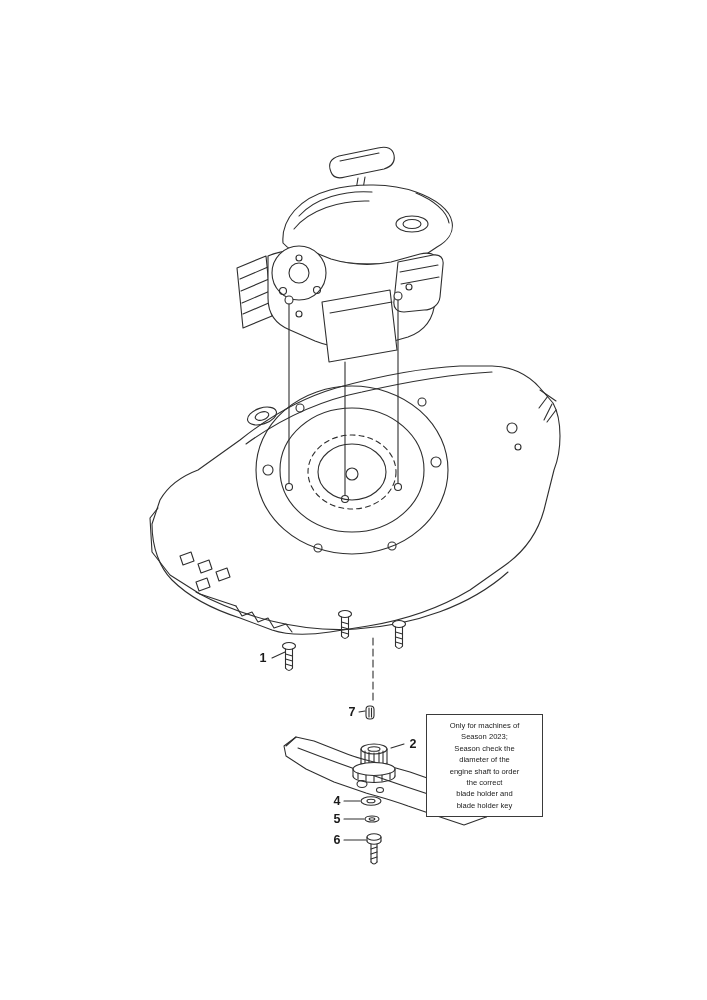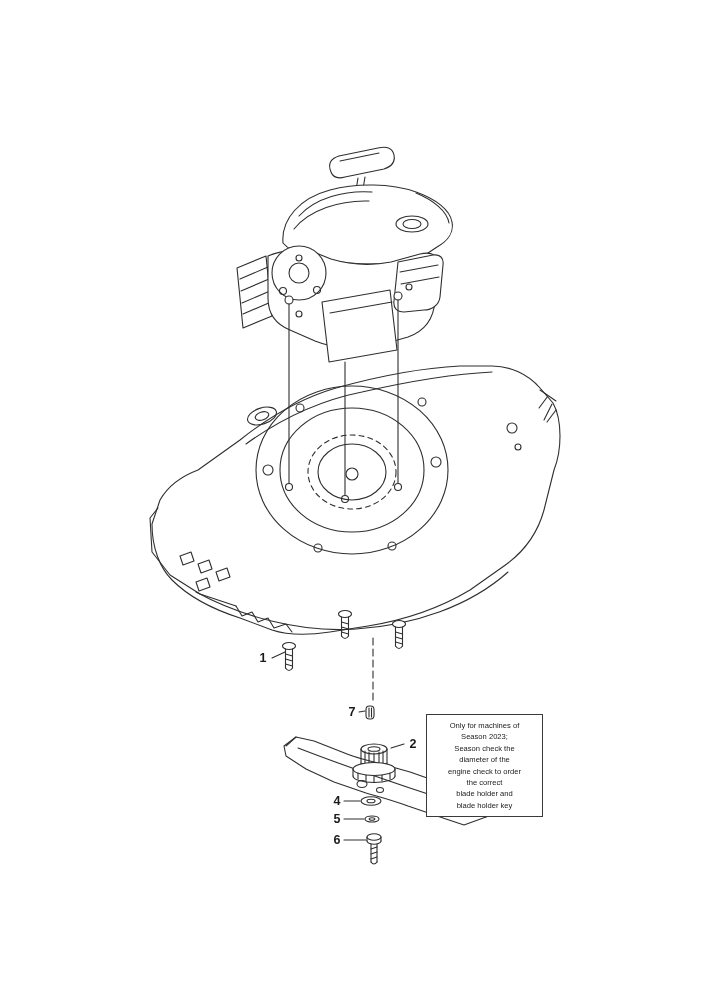--- a/index.html
+++ b/index.html
@@ -185,17 +185,17 @@
   <div class="callout" style="left:404px; top:737px;">2</div>
   <div class="callout" style="left:502px; top:802px;">3</div>
   <div class="callout" style="left:328px; top:794px;">4</div>
   <div class="callout" style="left:328px; top:812px;">5</div>
   <div class="callout" style="left:328px; top:833px;">6</div>
   <div class="callout" style="left:343px; top:705px;">7</div>
 
   <div class="note">
     <div>Only for machines of Season 2023;</div>
     <div>Season check the diameter of the</div>
-    <div>engine check to order the correct</div>
+    <div>engine shaft to order the correct</div>
     <div>blade holder and blade holder key</div>
   </div>
 
 </div>
 
 </body></html>

